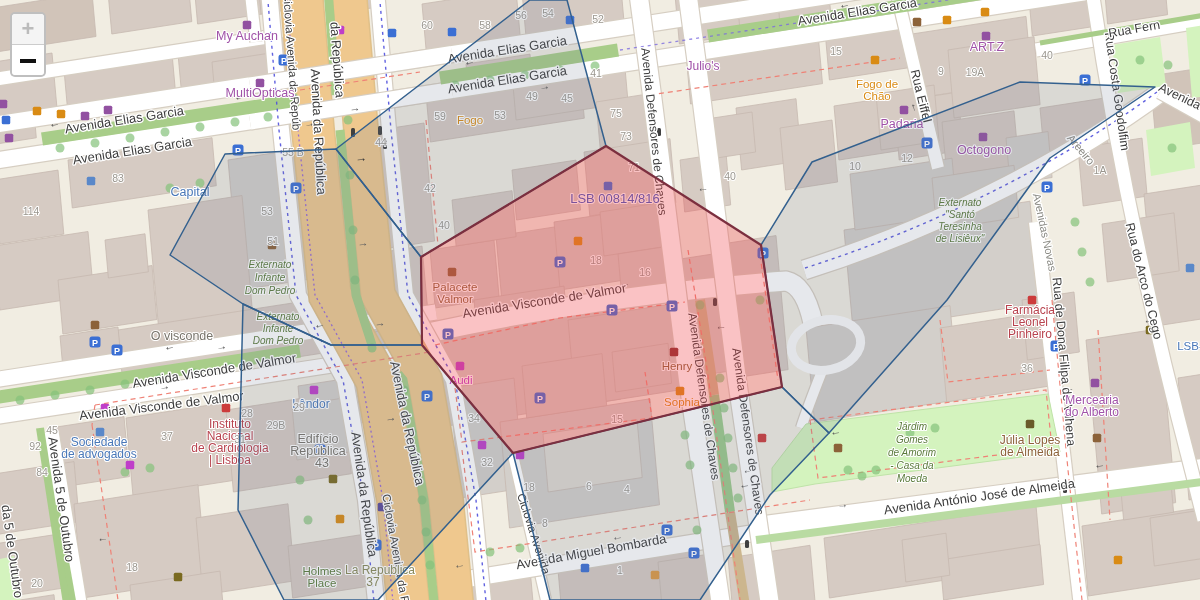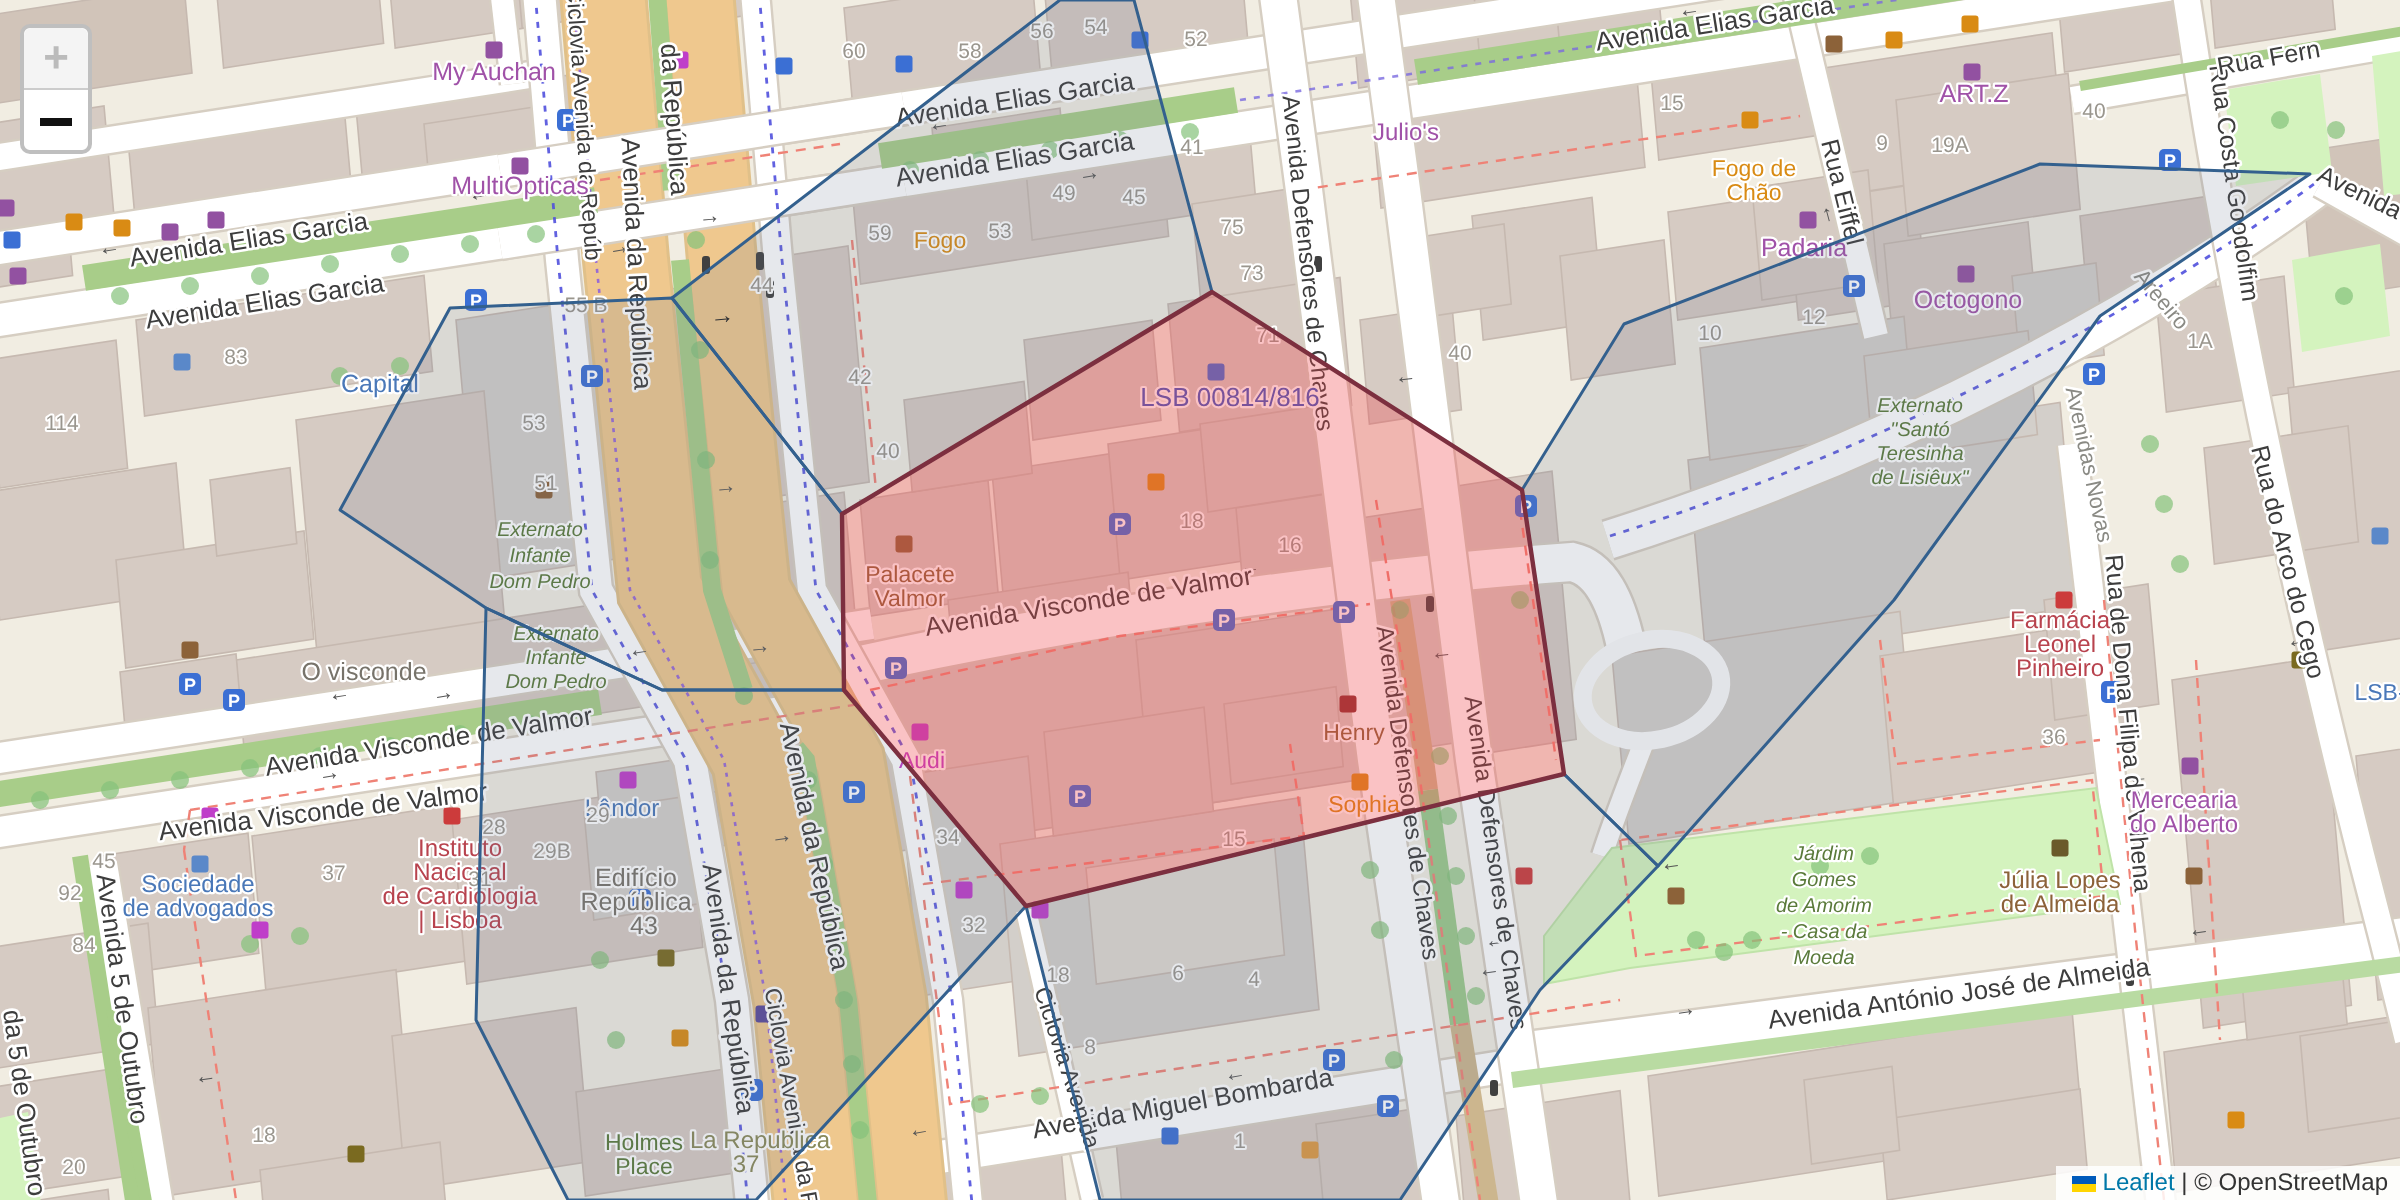--- a/index.html
+++ b/index.html
@@ -542,17 +542,13 @@
 </g>
 <polygon points="606,146 761,245 782,387 513,453 422,345 421,257" fill="rgba(240,70,75,0.33)" stroke="#7c2f3f" stroke-width="2.2" stroke-linejoin="round"></polygon>
 </svg>
 
 <div style="position:absolute;left:10px;top:12px;width:32px;border:2px solid rgba(0,0,0,0.25);border-radius:5px;background:#fff;box-sizing:content-box">
  <div style="width:32px;height:30px;background:#f4f4f4;color:#bbb;font-size:22px;font-weight:bold;text-align:center;line-height:30px;border-bottom:1px solid #ccc;border-radius:4px 4px 0 0">+</div>
  <div style="width:32px;height:30px;background:#fff;border-radius:0 0 4px 4px;position:relative">
         <div style="position:absolute;left:8px;top:14px;width:16px;height:3.5px;background:#111"></div>
       </div>
 </div>
-<div style="position:absolute;right:0;bottom:0;height:17px;background:rgba(255,255,255,0.85);padding:0 6px 0 8px;font-size:12px;line-height:17px;color:#333">
- <span style="display:inline-block;width:12px;height:8px;vertical-align:-1px;background:linear-gradient(#005BBB 50%,#FFD500 50%)"></span>
- <span style="color:#0078A8"> Leaflet</span> | © OpenStreetMap
-</div>
 
 </div>
 </body></html>

